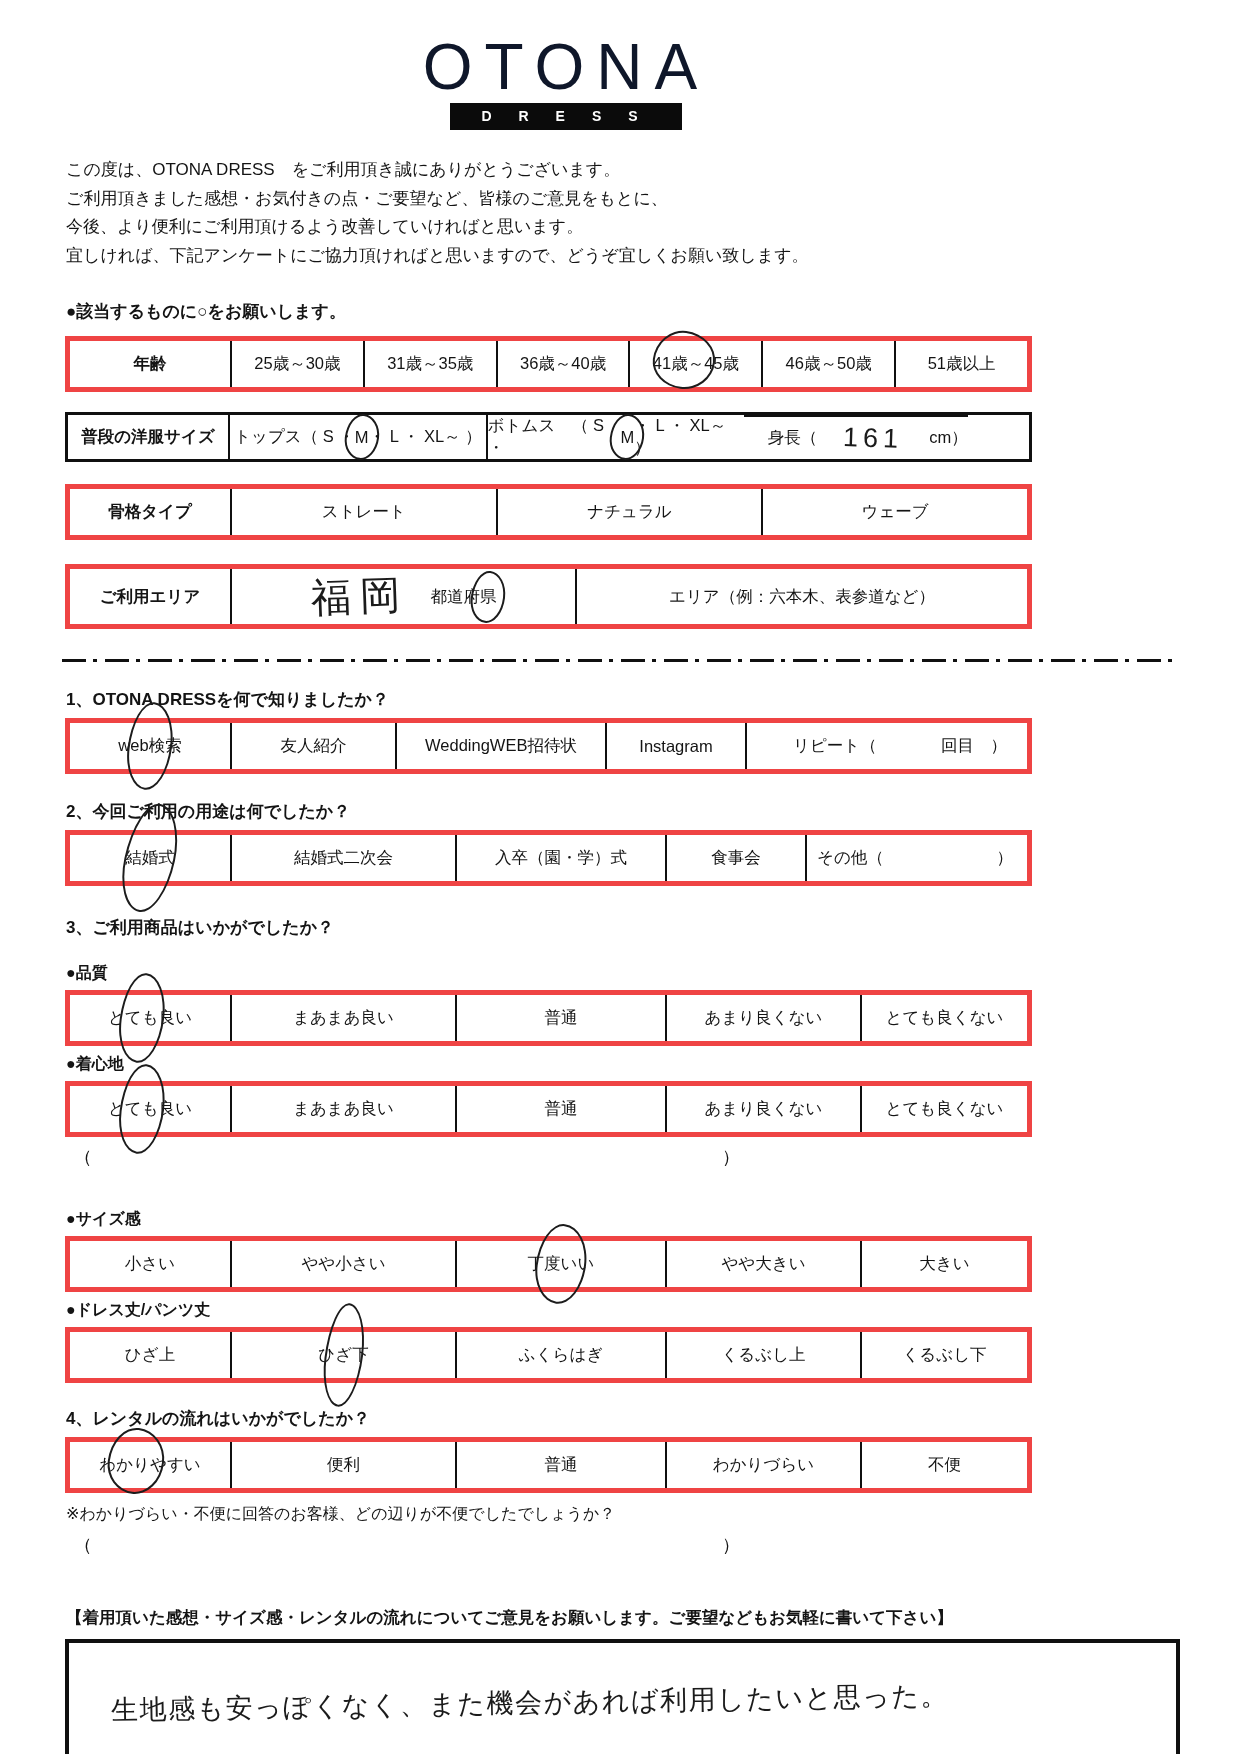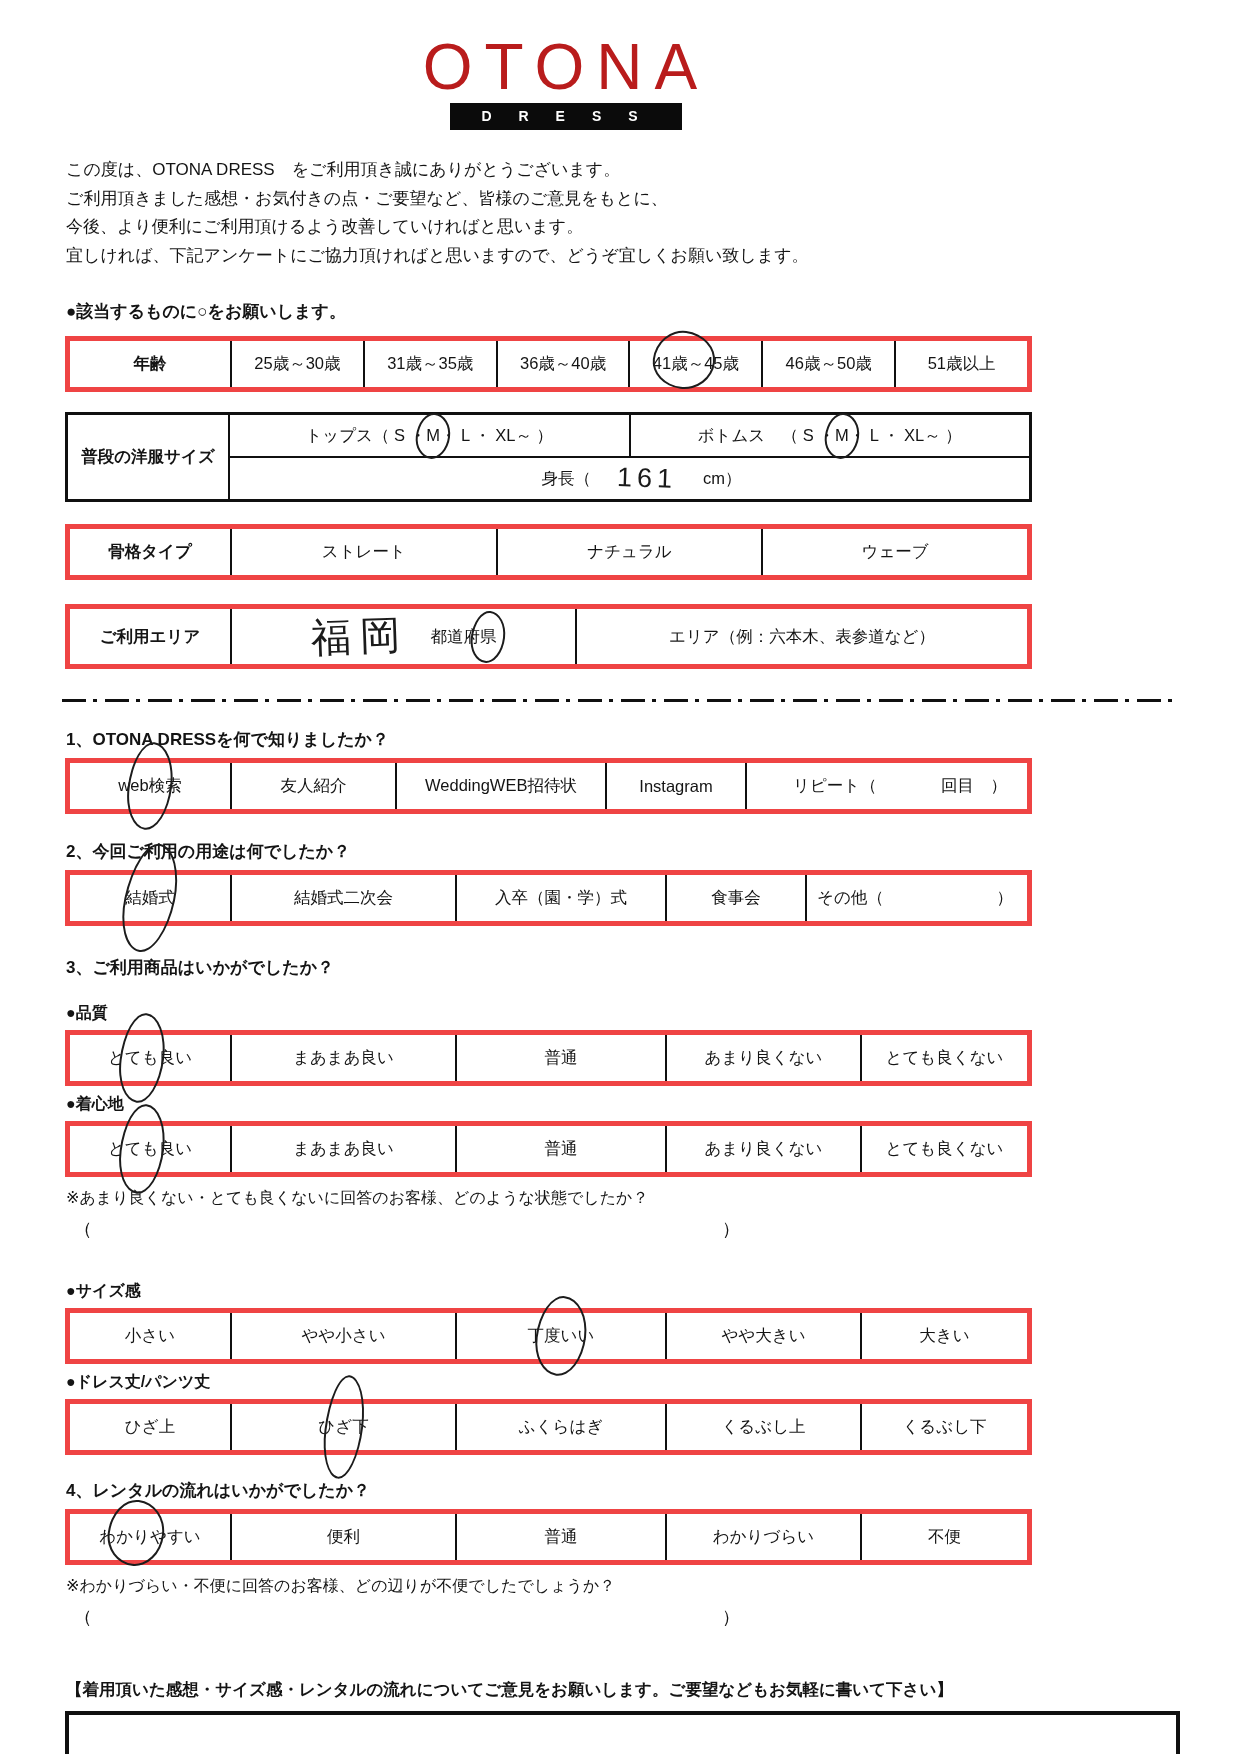--- a/index.html
+++ b/index.html
@@ -5,21 +5,21 @@
   html,body{margin:0;padding:0;}
   body{
     width:1242px; height:1754px; background:#ffffff; color:#141414;
     font-family:"Liberation Sans","DejaVu Sans",sans-serif;
     -webkit-font-smoothing:antialiased; overflow:hidden;
   }
   .page{position:relative; width:1242px; height:1754px; padding-top:34px; box-sizing:border-box;}
 
   
   .logo{width:300px; margin:0 auto; transform:translateX(-55px); text-align:center;}
-  .logo-main{font-size:64px; font-weight:300; letter-spacing:12px; line-height:1.05; color:#b91c1c; white-space:nowrap;}
+  .logo-main{font-size:64px; font-weight:300; letter-spacing:12px; line-height:1.05; color:#0f172a; white-space:nowrap;}
   .logo-sub{margin:2px auto 0; width:232px; height:27px; line-height:27px; background:#0b0b0b; color:#fff;
     font-size:14px; letter-spacing:27px; text-indent:14px; font-weight:bold;}
 
   
   .intro{margin:26px 0 0 66px; font-size:17px; line-height:28.5px;}
   .intro p{margin:0;}
 
   .instruction{margin:30px 0 0 66px; font-size:17px; font-weight:bold;}
 
   
@@ -30,21 +30,21 @@
   .lbl{font-weight:bold; font-size:16.5px;}
   .w-label{width:160px; flex:none;}
   .fx{flex:1;}
   .w165{width:165px; flex:none;} .w210{width:210px; flex:none;} .w140{width:140px; flex:none;}
   .w225{width:225px; flex:none;} .w195{width:195px; flex:none;} .w345{width:345px; flex:none;}
 
   
   .tbl2{display:flex; width:967px; margin:20px 0 0 65px; border:3px solid #101010; box-sizing:border-box;}
   .tbl2 .side{width:160px; flex:none; display:flex; align-items:center; justify-content:center;
       font-weight:bold; font-size:16.5px; border-right:2px solid #101010; text-align:center;}
-  .tbl2 .rows{flex:1; display:flex; flex-direction:column;text-align:right;}
+  .tbl2 .rows{flex:1; display:flex; }
   .tbl2 .row{display:flex; min-height:41px;}
   .tbl2 .row + .row{border-top:2px solid #101010;}
   .tbl2 .half{flex:1; display:flex; align-items:center; justify-content:center; position:relative; font-size:16.5px; box-sizing:border-box;}
   .tbl2 .half + .half{border-left:2px solid #101010;}
   .height-cell{gap:26px;padding-left:24px;}
   .maternity-cell{justify-content:space-between; padding:0 58px 0 85px;}
   .repeat-cell{justify-content:space-between; padding:0 20px 0 46px;}
   .other-cell{justify-content:space-between; padding:0 14px 0 10px; text-align:right;}
   .area-mid{gap:16px;}
 
@@ -249,21 +249,20 @@
         <span>普通</span>
       </div>
     <div class="cell w195">
         <span>あまり良くない</span>
       </div>
     <div class="cell fx">
         <span>とても良くない</span>
       </div>
   </div>
 
-  <div class="note">※あまり良くない・とても良くないに回答のお客様、どのような状態でしたか？</div>
   <div class="paren-line">
     <span>（</span>
     <span class="paren-close">）</span>
   </div>
 
   <div class="sub-label" style="margin-top:34px;">●サイズ感</div>
   <div class="tbl" style="margin-top:4px;">
     <div class="cell w-label">
         <span>小さい</span>
       </div>

